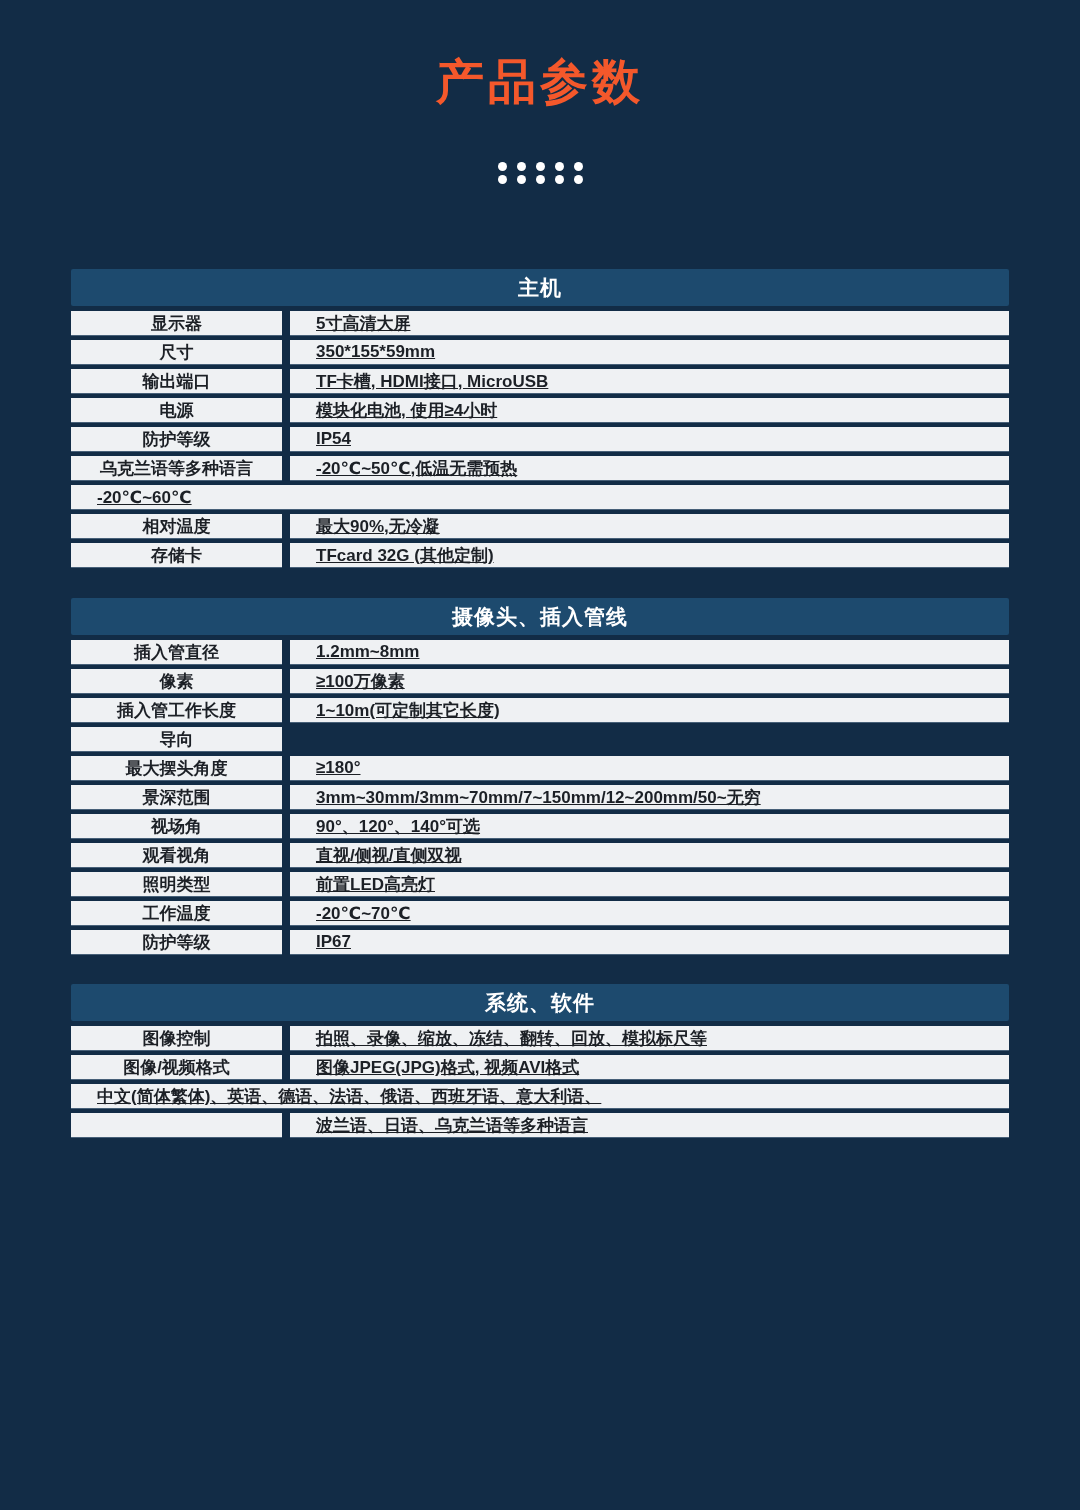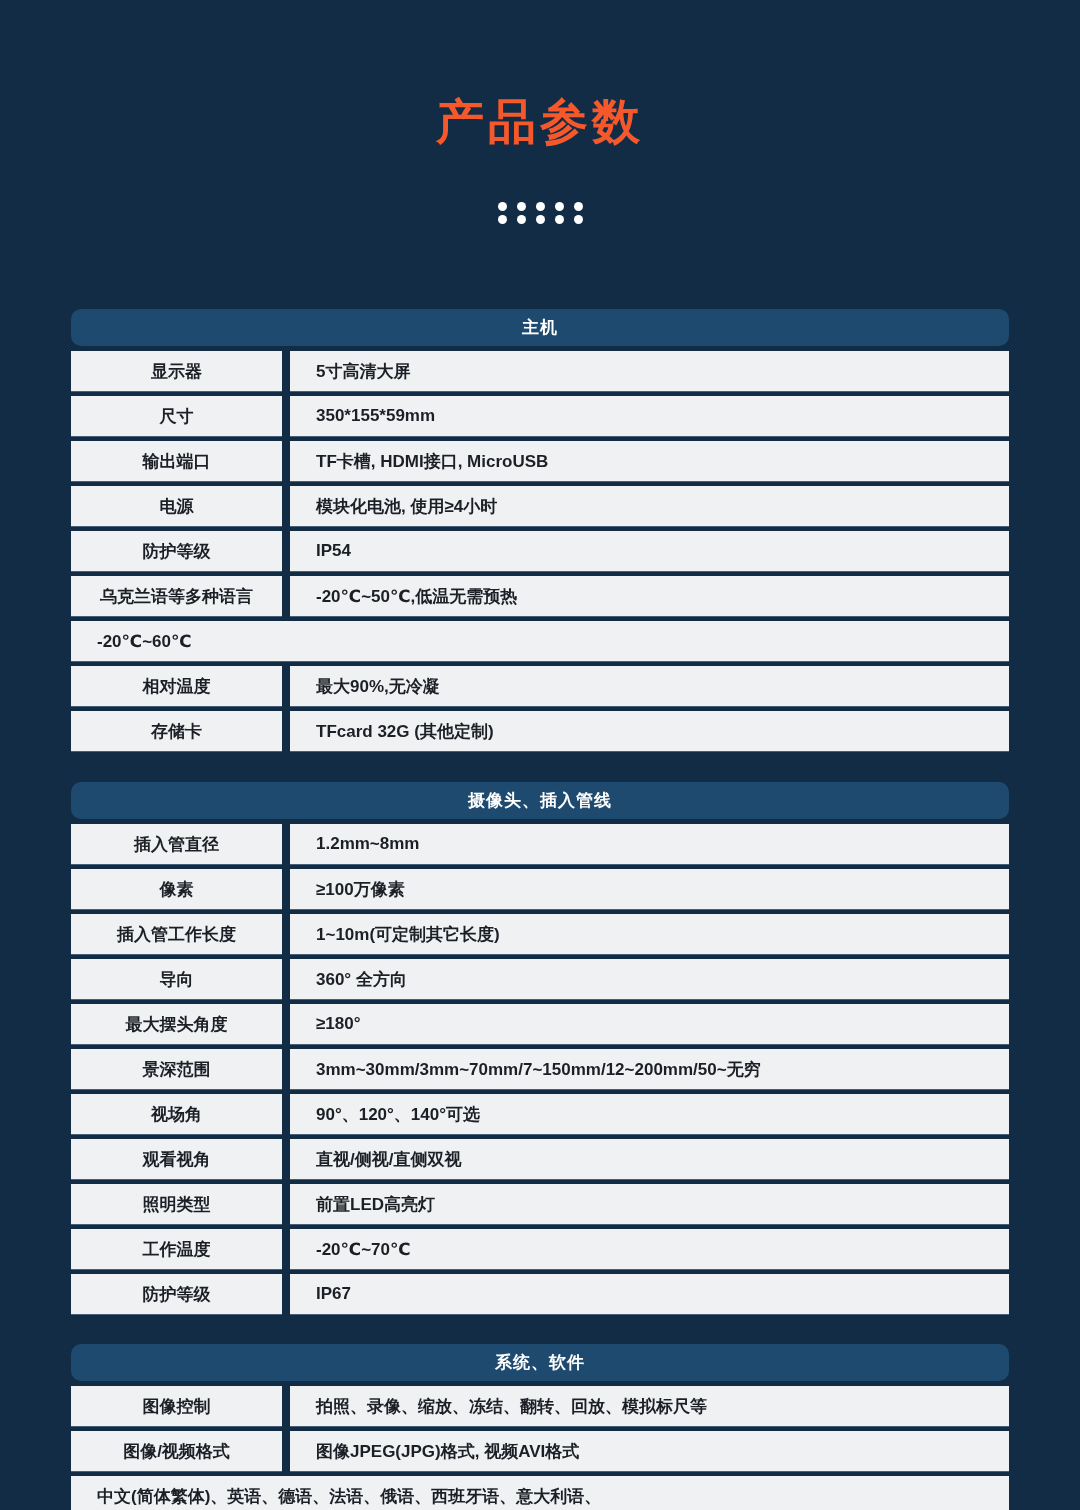--- a/index.html
+++ b/index.html
@@ -13,21 +13,21 @@
   *{box-sizing:border-box;}
   html,body{margin:0;padding:0;}
   body{
     width:1080px;height:1510px;
     background:var(--bg);
     font-family:"Liberation Sans","DejaVu Sans",sans-serif;
     overflow:hidden;
   }
   .title{
     margin:0;
-    padding-top:94px;
+    padding-top:54px;
     text-align:center;
     color:var(--accent);
     font-size:48px;
     line-height:56px;
     font-weight:bold;
     letter-spacing:4px;
   }
   .dots{
     margin:52px auto 0;
     width:88px;
@@ -44,39 +44,40 @@
   }
   .tbl{width:938px;margin:0 auto;}
   .tbl-1{margin-top:85px;}
   .tbl-2{margin-top:31px;}
   .tbl-3{margin-top:30px;}
   .tbl-h{
     height:37px;line-height:37px;
     background:var(--header);
     color:#ffffff;
     text-align:center;
-    font-size:17px;font-weight:bold;
-    border-radius:10px;
+    font-size:21px;font-weight:bold;
+    border-radius:2px;
     letter-spacing:1px;
   }
-  .row{display:flex;margin-top:5px;height:40px;}
+  .row{display:flex;margin-top:5px;height:24px;}
   .lab{
     width:211px;margin-right:8px;
     background:var(--cell);
     display:flex;align-items:center;justify-content:center;
     font-size:17px;font-weight:bold;color:var(--text);
     box-shadow:0 1px 0 rgba(173,196,214,0.35);
   }
   .val{
     flex:1;
     background:var(--cell);
     display:flex;align-items:center;
     padding-left:26px;
     font-size:17px;font-weight:bold;color:var(--text);
     box-shadow:0 1px 0 rgba(173,196,214,0.35);
+    text-decoration:underline;
   }
 </style>
 </head>
 <body>
 
 <div class="page">
 
   <h1 class="title">产品参数</h1>
 
   <div class="dots">
@@ -140,21 +141,20 @@
       <div class="row">
         <div class="lab">像素</div>
         <div class="val">≥100万像素</div>
       </div>
       <div class="row">
         <div class="lab">插入管工作长度</div>
         <div class="val">1~10m(可定制其它长度)</div>
       </div>
       <div class="row">
         <div class="lab">导向</div>
-        <div class="val">360° 全方向</div>
       </div>
       <div class="row">
         <div class="lab">最大摆头角度</div>
         <div class="val">≥180°</div>
       </div>
       <div class="row">
         <div class="lab">景深范围</div>
         <div class="val">3mm~30mm/3mm~70mm/7~150mm/12~200mm/50~无穷</div>
       </div>
       <div class="row">

